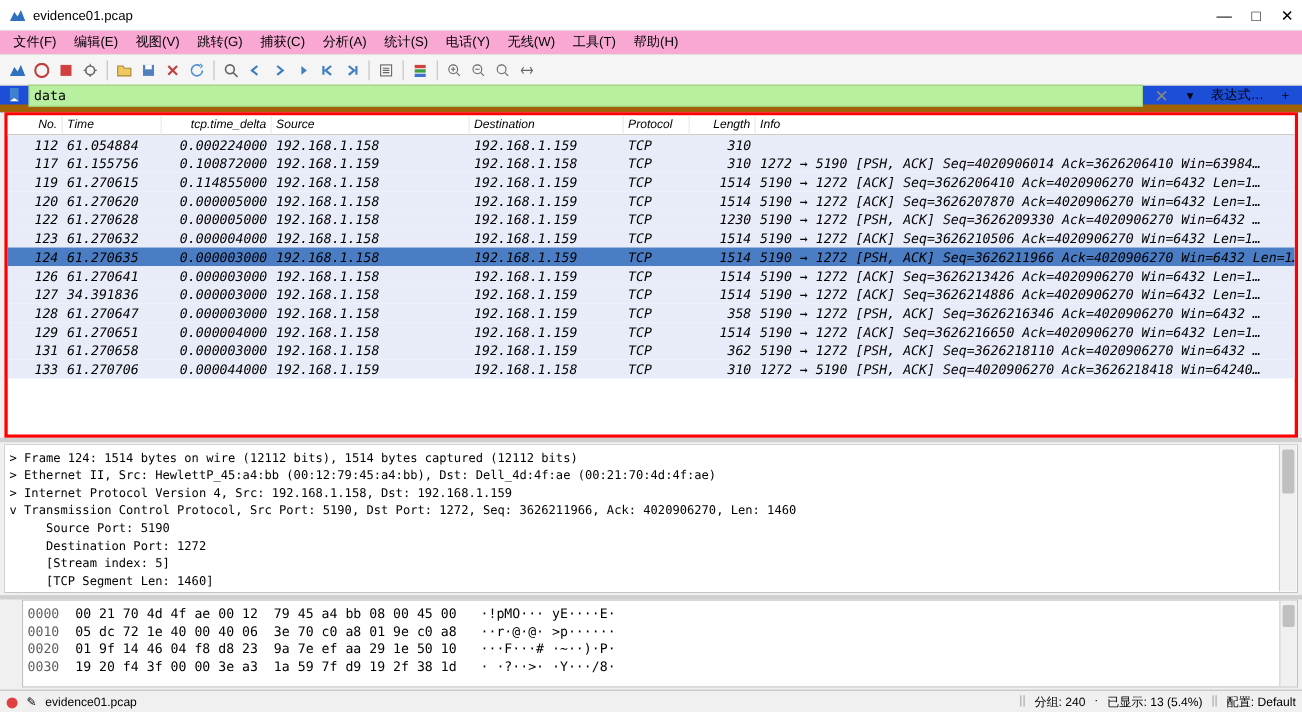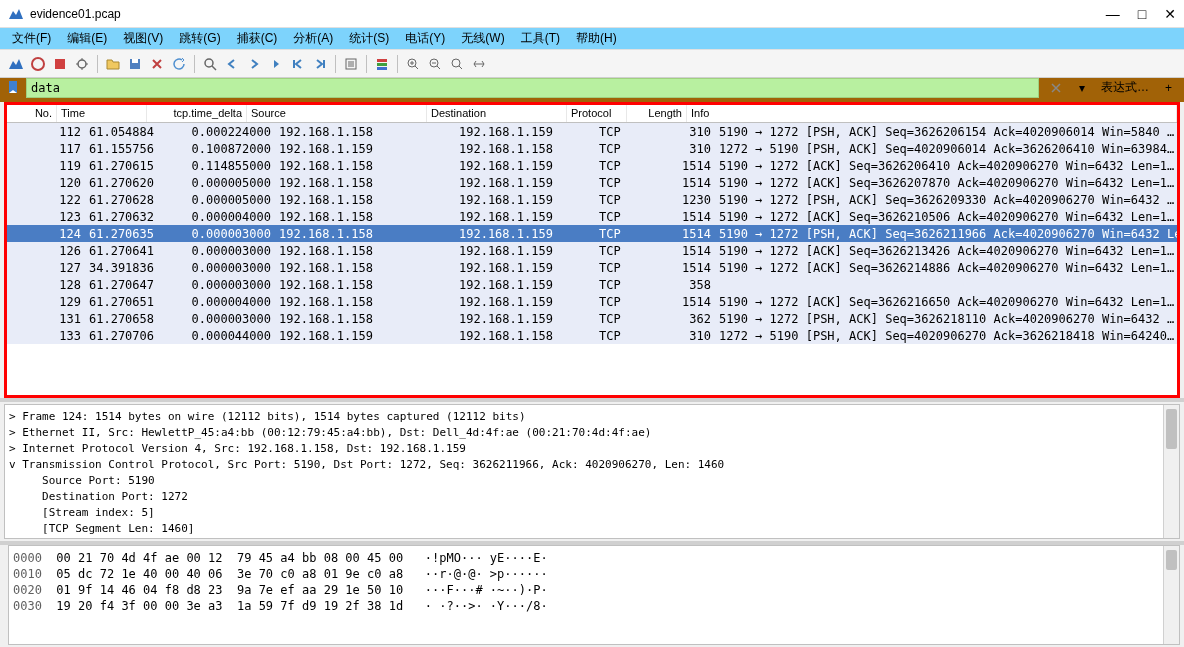--- a/index.html
+++ b/index.html
@@ -2,50 +2,50 @@
 <html><head>
 <meta charset="utf-8">
 <style>
 * { margin: 0; padding: 0; box-sizing: border-box; }
 body { font-family: "Microsoft YaHei", Tahoma, sans-serif; font-size: 12px; background: #f0f0f0; overflow: hidden; }
 .titlebar { height: 28px; background: #fff; display: flex; align-items: center; padding: 0 8px; border-bottom: 1px solid #e0e0e0; }
 .titlebar .app-icon { width: 16px; height: 16px; margin-right: 6px; }
 .titlebar .title { flex: 1; font-size: 12px; }
 .titlebar .win-btns { display: flex; gap: 18px; align-items: center; }
 .titlebar .win-btns span { font-size: 14px; cursor: pointer; }
-.menubar { height: 22px; background: #7dd3fc; display: flex; align-items: center; padding: 0 6px; gap: 4px; border-bottom: 1px solid #e0e0e0; }
+.menubar { height: 22px; background: #f9a8d4; display: flex; align-items: center; padding: 0 6px; gap: 4px; border-bottom: 1px solid #e0e0e0; }
 .menubar .menu-item { padding: 2px 6px; cursor: pointer; }
 .toolbar { height: 28px; background: #f5f5f5; display: flex; align-items: center; padding: 2px 6px; gap: 2px; border-bottom: 1px solid #d0d0d0; }
 .toolbar .tb-btn { width: 20px; height: 20px; display: flex; align-items: center; justify-content: center; cursor: pointer; border-radius: 2px; }
 .toolbar .sep { width: 1px; height: 18px; background: #c0c0c0; margin: 0 3px; }
-.filter-row { height: 24px; display: flex; align-items: center; padding: 2px 6px; gap: 4px; background: #a16207; border-bottom: 5px solid #a16207; }
+.filter-row { height: 24px; display: flex; align-items: center; padding: 2px 6px; gap: 4px; background: #1d4ed8; border-bottom: 7px solid #a16207; }
 .filter-row .bm { width: 16px; height: 16px; }
 .filter-row input { flex: 1; height: 20px; border: 1px solid #a0d080; background: #b8f0a0; padding: 0 4px; font-family: Consolas, monospace; font-size: 12px; }
 .filter-row .fbtn { padding: 2px 6px; cursor: pointer; }
-.packet-wrap { border: 3px solid #ff0000; margin: 0 4px; height: 296px; display: flex; flex-direction: column; background: #fff; }
+.packet-wrap { border: 3px solid #ff0000; margin: 0 4px; height: 296px; display: flex; flex-direction: column; background: #fff; font-style: italic; }
 .packet-header { display: flex; background: #fff; border-bottom: 1px solid #c0c0c0; font-size: 11px; height: 18px; }
 .packet-header .col { padding: 2px 4px; border-right: 1px solid #e8e8e8; overflow: hidden; white-space: nowrap; }
 .packet-rows { flex: 1; overflow: auto; font-family: Consolas, monospace; font-size: 12px; }
-.packet-rows .row { display: flex; height: 17px; align-items: center; cursor: pointer; padding-left: 28px; }
+.packet-rows .row { display: flex; height: 17px; align-items: center; cursor: pointer; }
 .packet-rows .row.odd { background: #e8ecf8; }
 .packet-rows .row.even { background: #e8ecf8; }
-.packet-rows .row.sel { background: #4a7dc4; color: #ffffff; }
+.packet-rows .row.sel { background: #4a7dc4; color: #000000; }
 .packet-rows .row .col { padding: 0 4px; overflow: hidden; white-space: nowrap; }
 .c-no { width: 50px; text-align: right; }
 .c-time { width: 90px; }
 .c-delta { width: 100px; text-align: right; }
 .c-src { width: 180px; }
 .c-dst { width: 140px; }
 .c-proto { width: 60px; }
 .c-len { width: 60px; text-align: right; }
 .c-info { flex: 1; }
 .splitter { height: 4px; background: #d0d0d0; cursor: ns-resize; }
 .detail-pane { height: 135px; background: #fff; overflow: auto; border: 1px solid #c0c0c0; margin: 2px 4px; font-family: Consolas, monospace; font-size: 11px; padding: 4px; position: relative; }
 .detail-pane .line { white-space: pre; line-height: 16px; }
-.hex-pane { height: 100px; background: #fff; overflow: auto; border: 1px solid #c0c0c0; margin: 0 4px 2px 8px; font-family: Consolas, monospace; font-size: 12px; padding: 4px; }
+.hex-pane { height: 80px; background: #fff; overflow: auto; border: 1px solid #c0c0c0; margin: 0 4px 2px 20px; font-family: Consolas, monospace; font-size: 12px; padding: 4px; }
 .hex-pane .hline { white-space: pre; line-height: 16px; }
 .hex-pane .off { color: #606060; }
 .statusbar { height: 22px; background: #f0f0f0; border-top: 1px solid #c0c0c0; display: flex; align-items: center; padding: 0 6px; font-size: 11px; }
 .statusbar .dot { width: 10px; height: 10px; border-radius: 50%; background: #e04040; margin-right: 8px; }
 .statusbar .sfile { flex: 1; }
 .statusbar .right { margin-left: auto; display: flex; gap: 8px; }
 .statusbar .sep { color: #a0a0a0; }
 .scrollbar-v { position: absolute; right: 0; top: 0; bottom: 0; width: 16px; background: #f0f0f0; border-left: 1px solid #d0d0d0; }
 .scrollbar-v .thumb { position: absolute; left: 2px; right: 2px; background: #c0c0c0; border-radius: 2px; }
 svg { display: block; }
@@ -230,21 +230,20 @@
   </div>
   <div class="packet-rows" id="packet-rows">
       <div class="row even">
         <div class="col c-no">112</div>
         <div class="col c-time">61.054884</div>
         <div class="col c-delta">0.000224000</div>
         <div class="col c-src">192.168.1.158</div>
         <div class="col c-dst">192.168.1.159</div>
         <div class="col c-proto">TCP</div>
         <div class="col c-len">310</div>
-        <div class="col c-info">5190 → 1272 [PSH, ACK] Seq=3626206154 Ack=4020906014 Win=5840 …</div>
       </div>
       <div class="row odd">
         <div class="col c-no">117</div>
         <div class="col c-time">61.155756</div>
         <div class="col c-delta">0.100872000</div>
         <div class="col c-src">192.168.1.159</div>
         <div class="col c-dst">192.168.1.158</div>
         <div class="col c-proto">TCP</div>
         <div class="col c-len">310</div>
         <div class="col c-info">1272 → 5190 [PSH, ACK] Seq=4020906014 Ack=3626206410 Win=63984…</div>
@@ -320,20 +319,21 @@
         <div class="col c-info">5190 → 1272 [ACK] Seq=3626214886 Ack=4020906270 Win=6432 Len=1…</div>
       </div>
       <div class="row odd">
         <div class="col c-no">128</div>
         <div class="col c-time">61.270647</div>
         <div class="col c-delta">0.000003000</div>
         <div class="col c-src">192.168.1.158</div>
         <div class="col c-dst">192.168.1.159</div>
         <div class="col c-proto">TCP</div>
         <div class="col c-len">358</div>
+        <div class="col c-info">5190 → 1272 [PSH, ACK] Seq=3626216346 Ack=4020906270 Win=6432 …</div>
       </div>
       <div class="row even">
         <div class="col c-no">129</div>
         <div class="col c-time">61.270651</div>
         <div class="col c-delta">0.000004000</div>
         <div class="col c-src">192.168.1.158</div>
         <div class="col c-dst">192.168.1.159</div>
         <div class="col c-proto">TCP</div>
         <div class="col c-len">1514</div>
         <div class="col c-info">5190 → 1272 [ACK] Seq=3626216650 Ack=4020906270 Win=6432 Len=1…</div>

